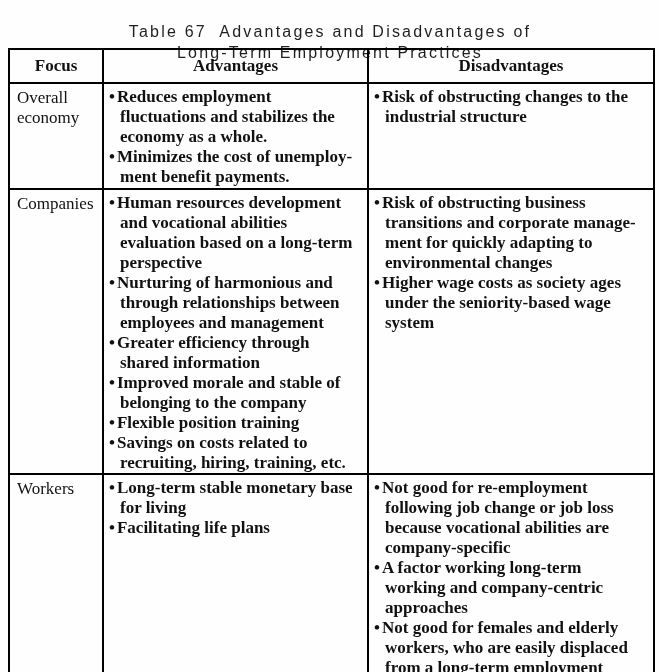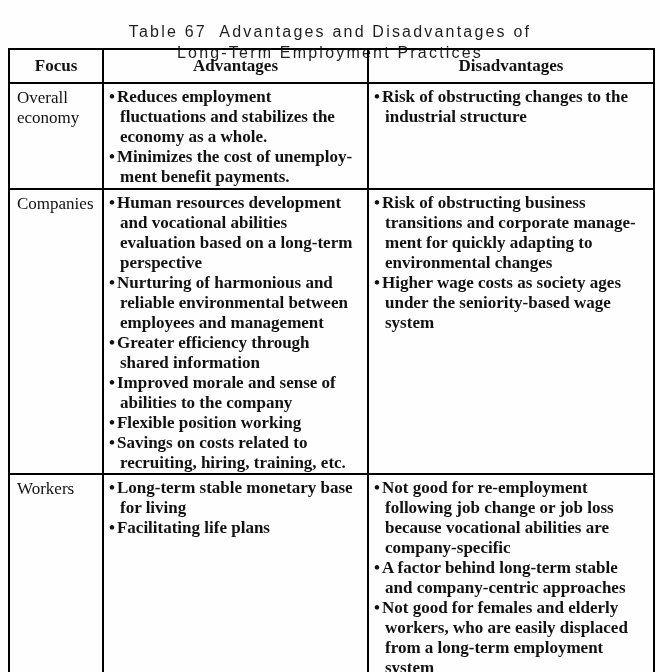--- a/index.html
+++ b/index.html
@@ -92,24 +92,24 @@
           <ul class="blist">
               <li>Risk of obstructing changes to the industrial structure</li>
             </ul>
         </td>
       </tr>
       <tr class="r2">
         <td class="focus">Companies</td>
         <td class="adv">
           <ul class="blist">
               <li>Human resources development and vocational abilities evaluation based on a long-term perspective</li>
-              <li>Nurturing of harmonious and reliable environmental between employees and management</li>
+              <li>Nurturing of harmonious and through relationships between employees and management</li>
               <li>Greater efficiency through shared information</li>
-              <li>Improved morale and sense of abilities to the company</li>
-              <li>Flexible position working</li>
+              <li>Improved morale and stable of belonging to the company</li>
+              <li>Flexible position training</li>
               <li>Savings on costs related to recruiting, hiring, training, etc.</li>
             </ul>
         </td>
         <td class="dis">
           <ul class="blist">
               <li>Risk of obstructing business transitions and corporate manage­ment for quickly adapting to environmental changes</li>
               <li>Higher wage costs as society ages under the seniority-based wage system</li>
             </ul>
         </td>
       </tr>
@@ -117,21 +117,21 @@
         <td class="focus">Workers</td>
         <td class="adv">
           <ul class="blist">
               <li>Long-term stable monetary base for living</li>
               <li>Facilitating life plans</li>
             </ul>
         </td>
         <td class="dis">
           <ul class="blist">
               <li>Not good for re-employment following job change or job loss because vocational abilities are company-specific</li>
-              <li>A factor behind long-term stable and company-centric approaches</li>
+              <li>A factor working long-term working and company-centric approaches</li>
               <li>Not good for females and elderly workers, who are easily displaced from a long-term employment system</li>
             </ul>
         </td>
       </tr>
     </tbody>
   </table>
 
 </div>
 
 </body></html>

